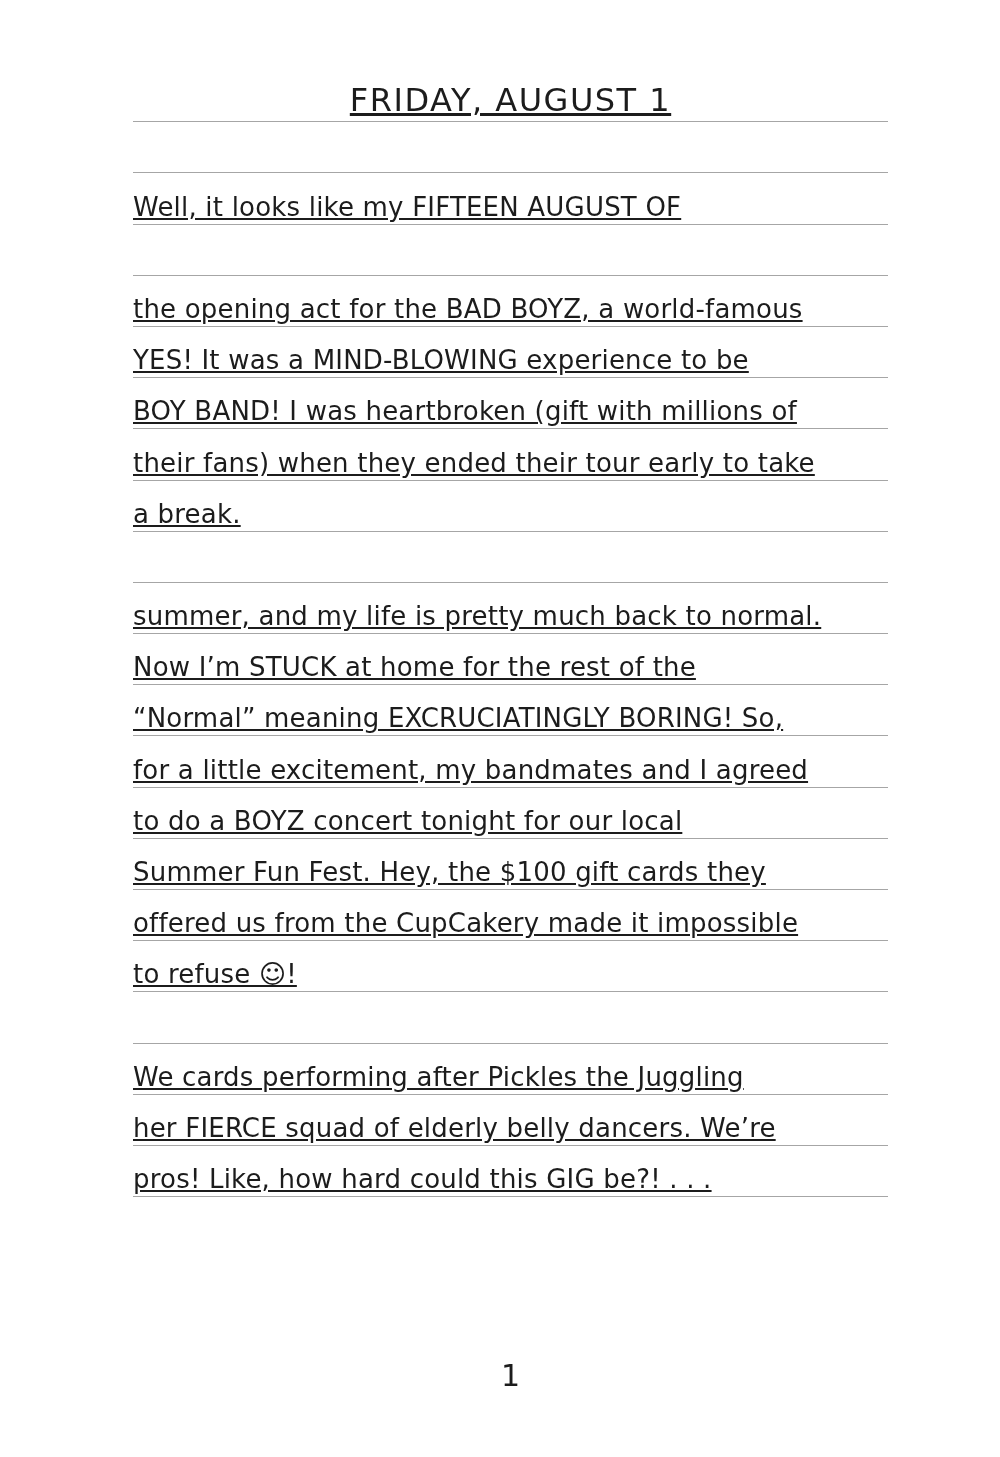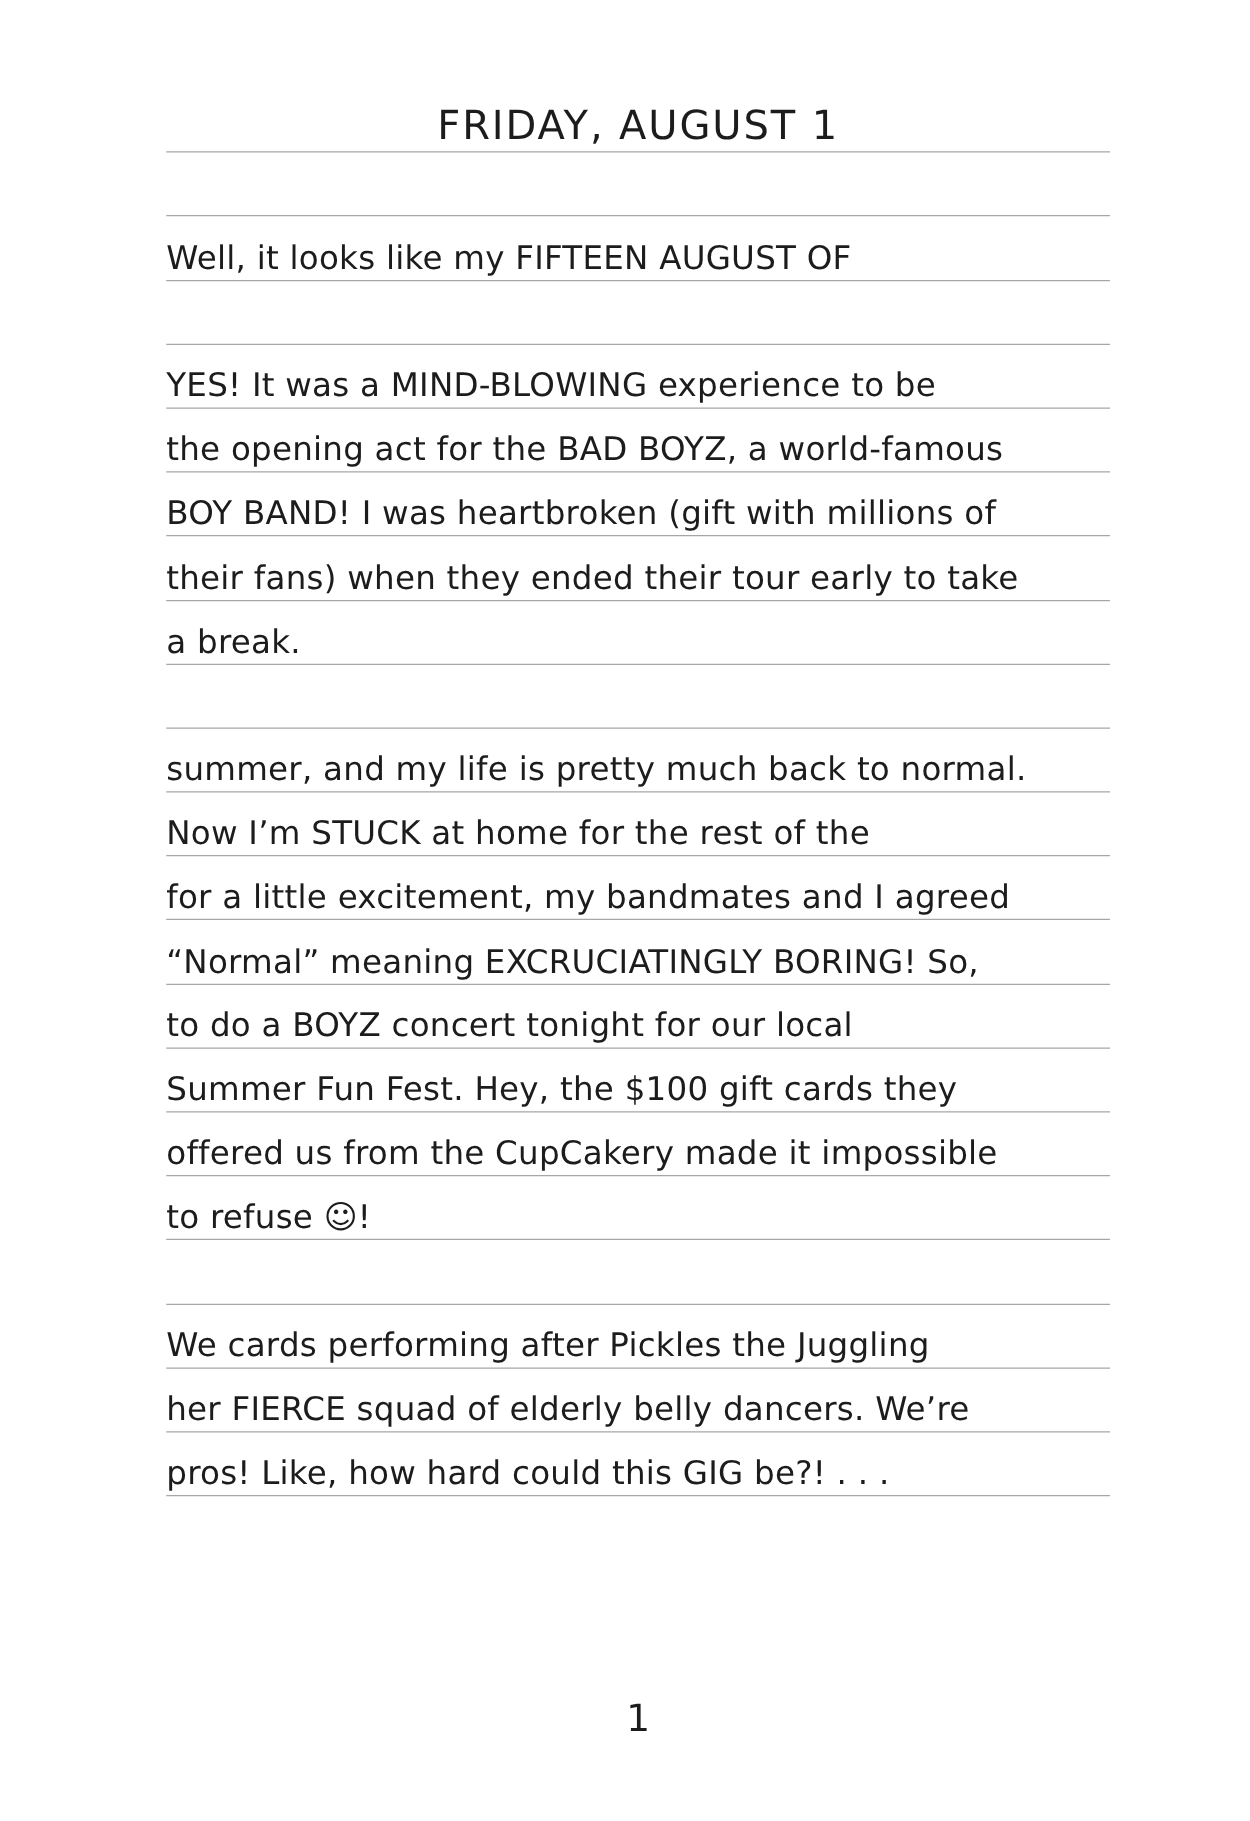--- a/index.html
+++ b/index.html
@@ -24,20 +24,21 @@
     left: 0; top: 0;
     width: 1000px;
     height: 1457px;
     background: var(--bg);
   }
   .lines {
     position: absolute;
     left: 133px;
     top: 71px;
     width: 755px;
+    text-decoration: underline;
   }
   .line {
     box-sizing: border-box;
     height: 51.2px;
     border-bottom: 1.5px solid var(--rule);
     display: flex;
     align-items: flex-end;
     padding-bottom: 2px;
     font-size: 26px;
     letter-spacing: 0.2px;
@@ -68,30 +69,30 @@
 </style>
 </head>
 <body>
 
 <div class="page">
   <div class="lines" id="lines-container">
       <div class="line title">FRIDAY, AUGUST 1</div>
       <div class="line blank"></div>
       <div class="line body">Well, it looks like my FIFTEEN AUGUST OF</div>
       <div class="line blank"></div>
+      <div class="line body">the opening act for the BAD BOYZ, a world-famous</div>
       <div class="line body">YES! It was a MIND-BLOWING experience to be</div>
-      <div class="line body">the opening act for the BAD BOYZ, a world-famous</div>
       <div class="line body">BOY BAND! I was heartbroken (gift with millions of</div>
       <div class="line body">their fans) when they ended their tour early to take</div>
       <div class="line body">a break.</div>
       <div class="line blank"></div>
       <div class="line body">summer, and my life is pretty much back to normal.</div>
       <div class="line body">Now I’m STUCK at home for the rest of the</div>
+      <div class="line body">“Normal” meaning EXCRUCIATINGLY BORING! So,</div>
       <div class="line body">for a little excitement, my bandmates and I agreed</div>
-      <div class="line body">“Normal” meaning EXCRUCIATINGLY BORING! So,</div>
       <div class="line body">to do a BOYZ concert tonight for our local</div>
       <div class="line body">Summer Fun Fest. Hey, the $100 gift cards they</div>
       <div class="line body">offered us from the CupCakery made it impossible</div>
       <div class="line body">to refuse ☺!</div>
       <div class="line blank"></div>
       <div class="line body">We cards performing after Pickles the Juggling</div>
       <div class="line body">her FIERCE squad of elderly belly dancers. We’re</div>
       <div class="line body">pros! Like, how hard could this GIG be?! . . .</div>
     </div>
   <div class="page-number-wrap">

